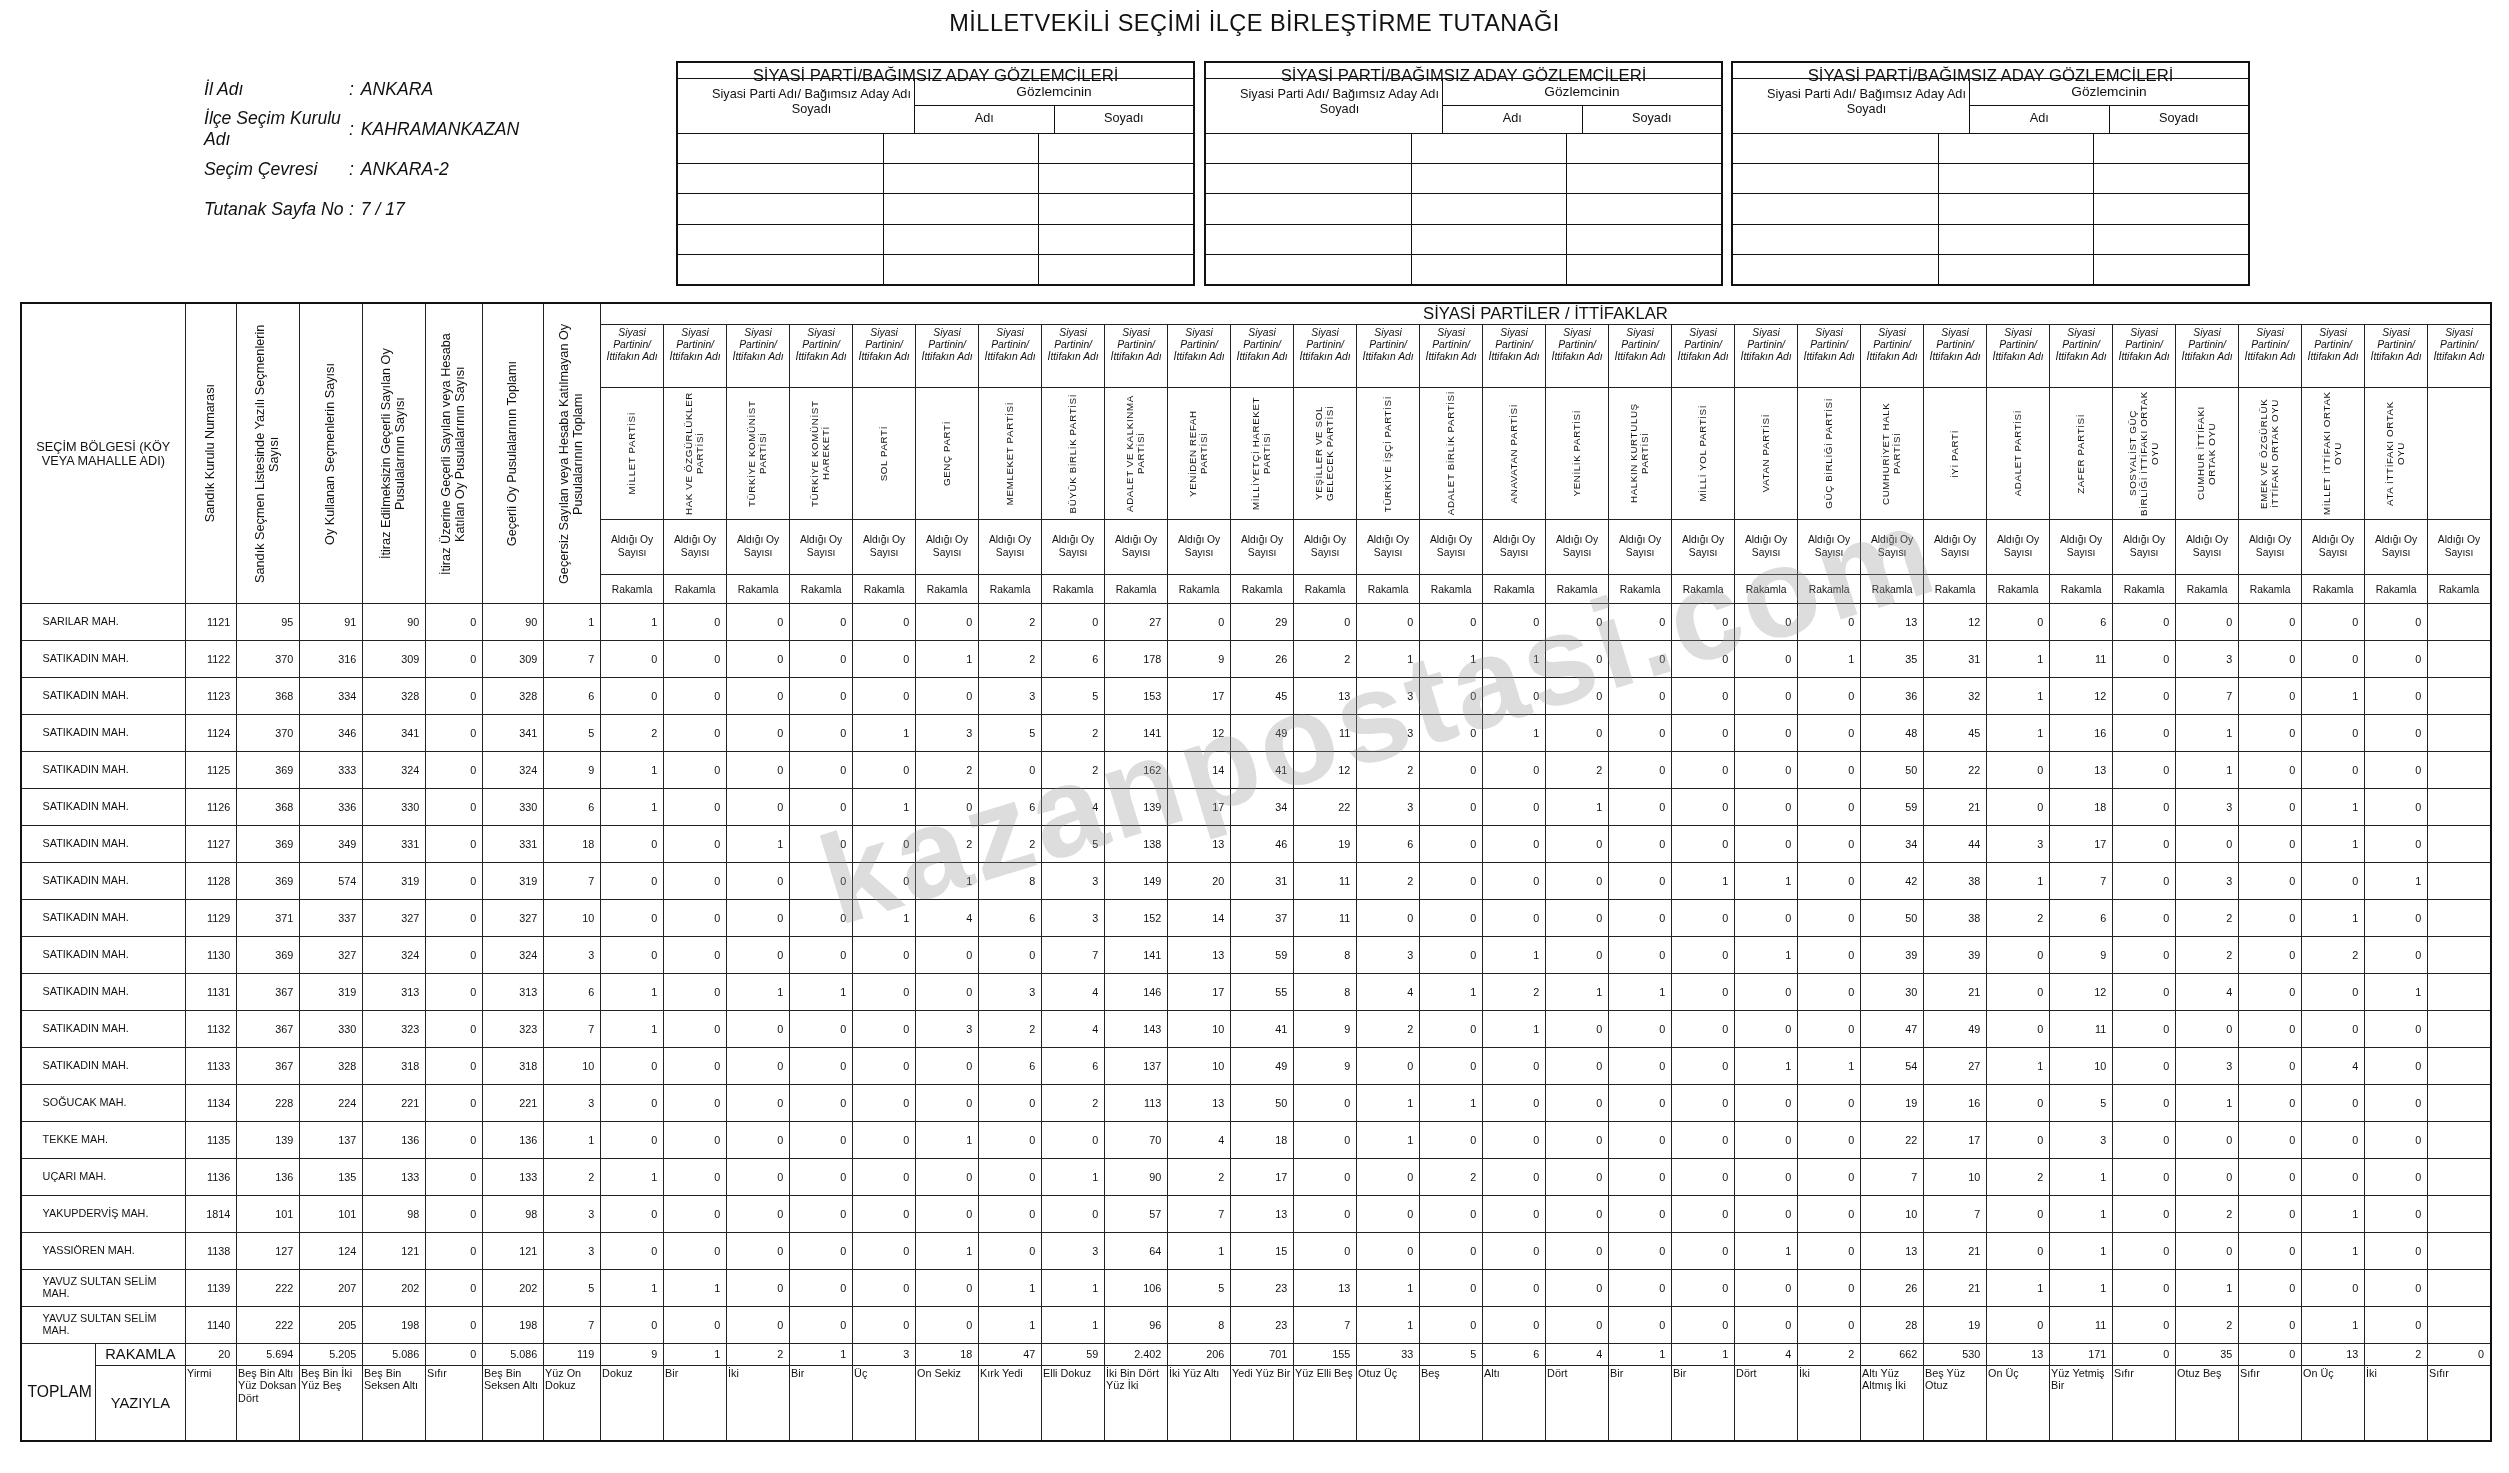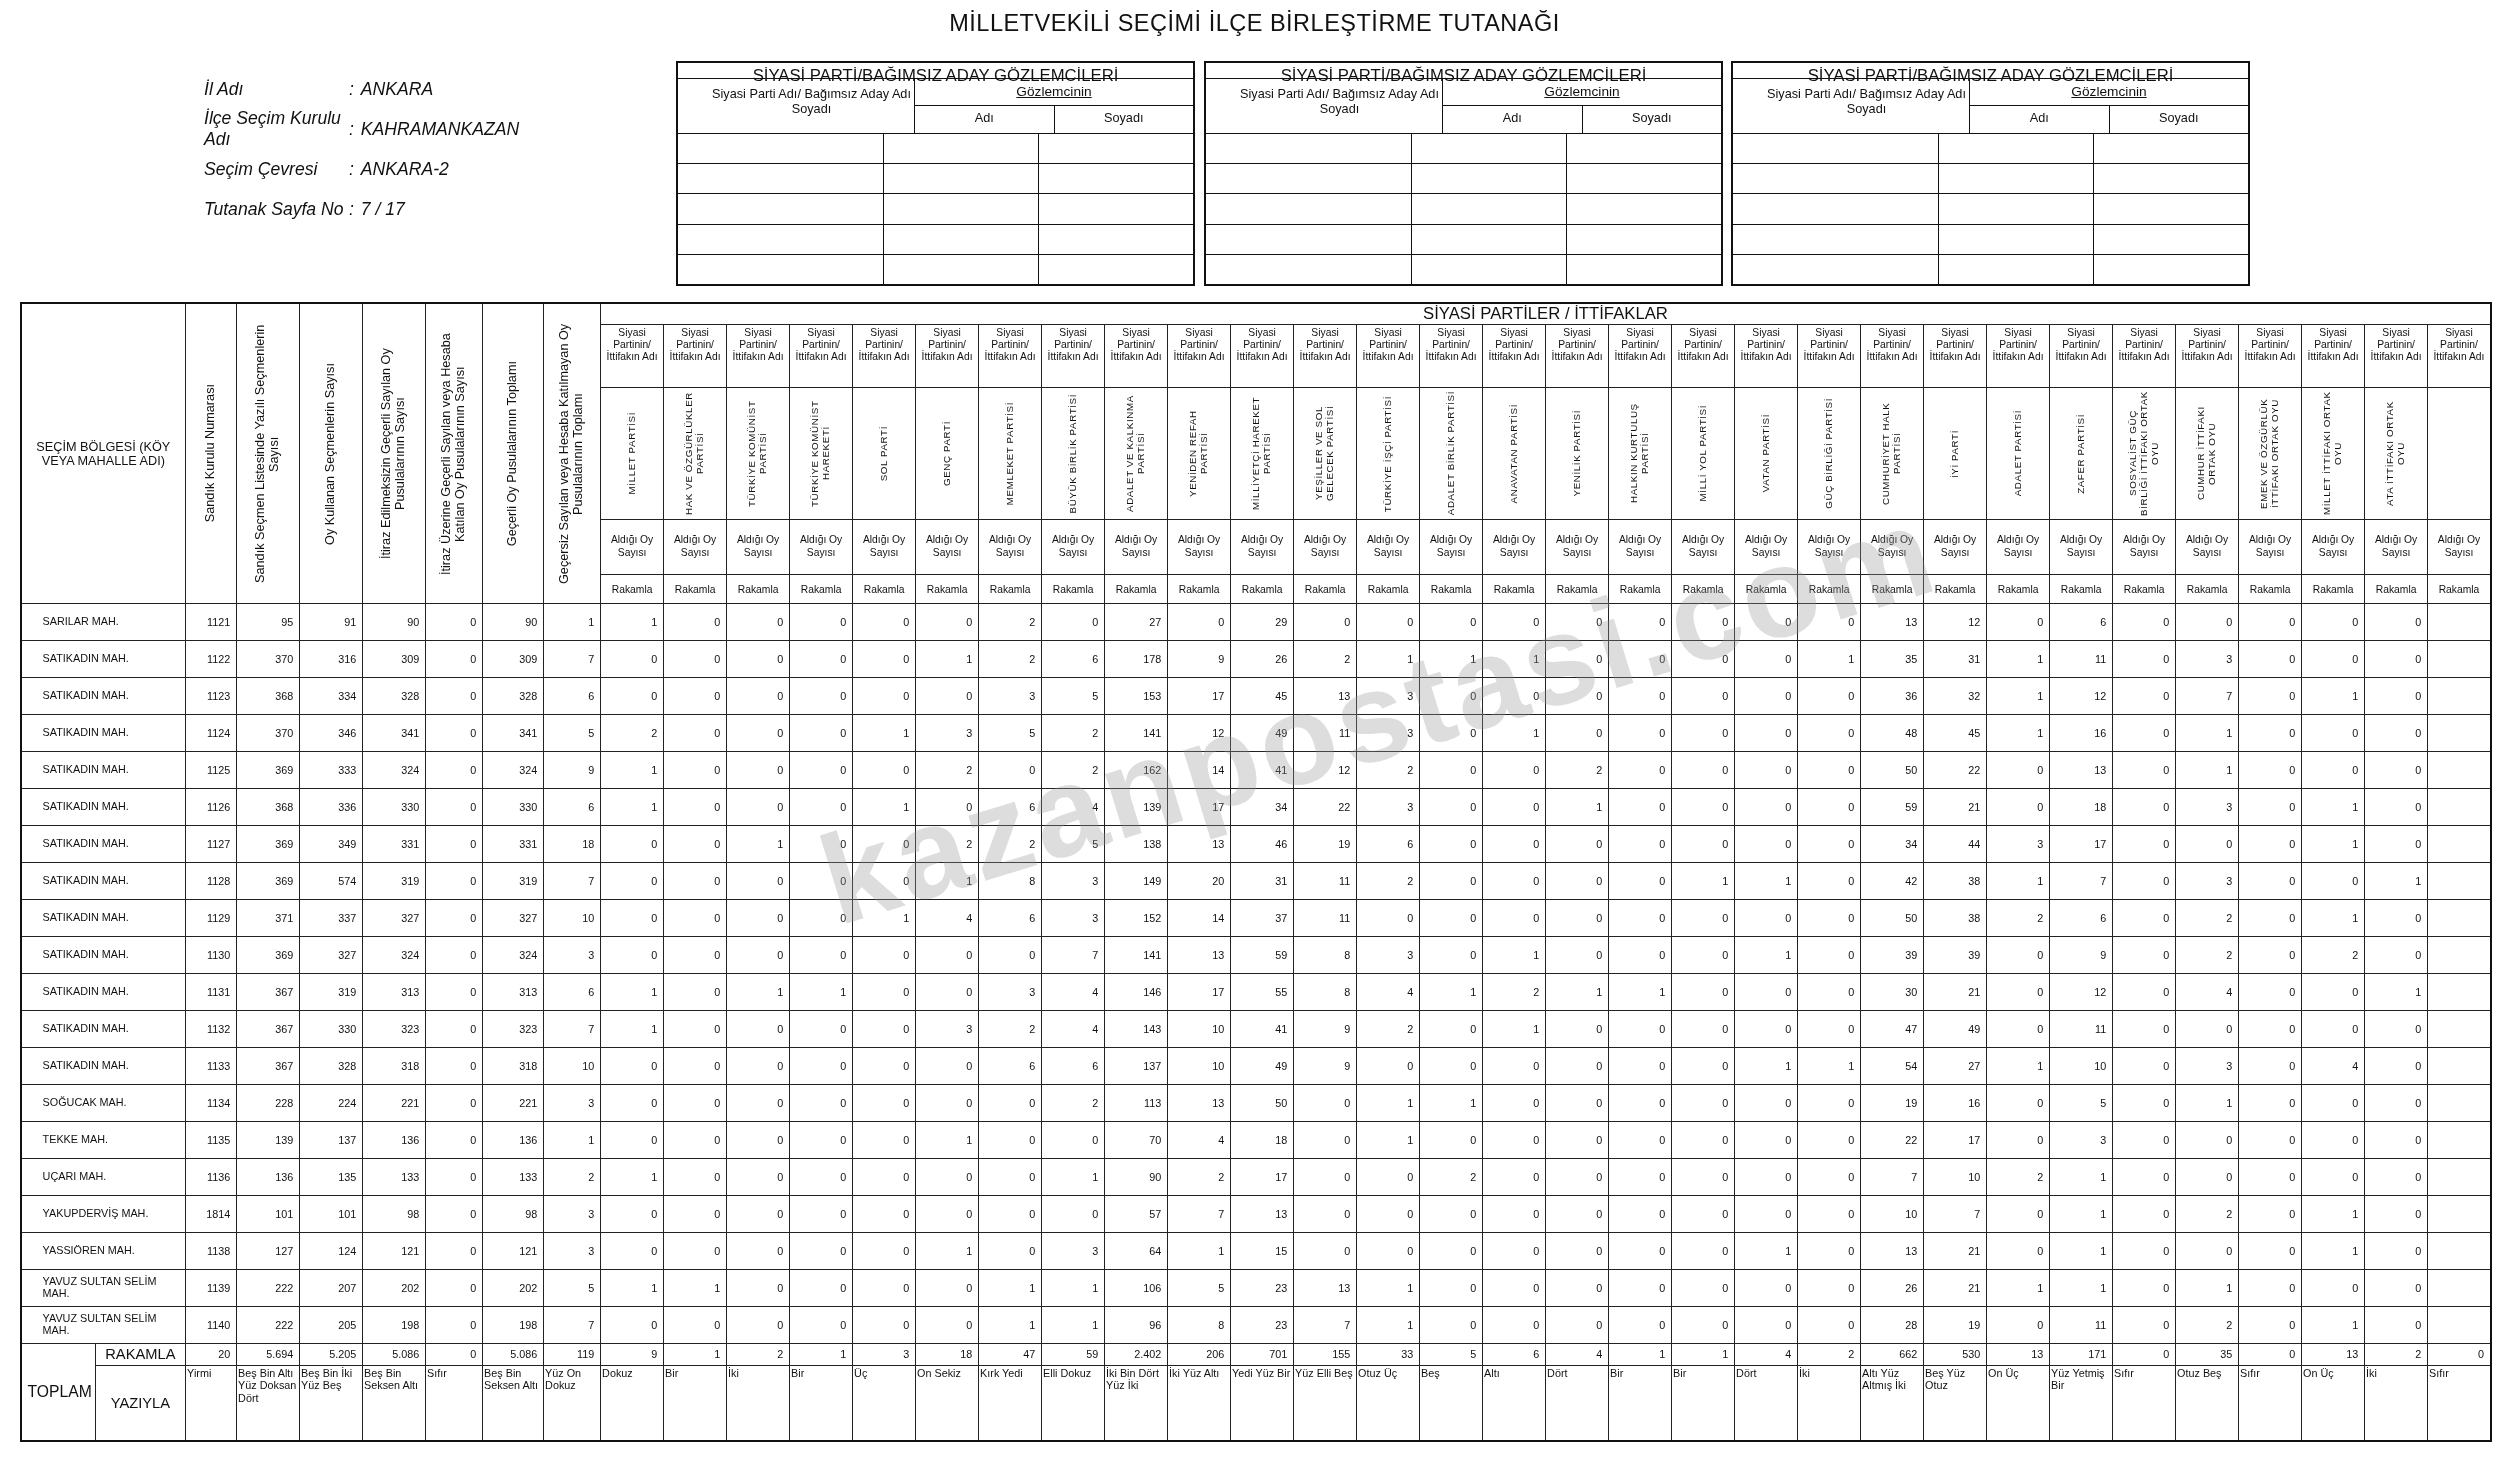--- a/index.html
+++ b/index.html
@@ -16,21 +16,21 @@
   .meta-label { width: 145px; }
   .meta-sep { width: 11.8px; }
   .obs-box {
     position: absolute; top: 61px; width: 519px; height: 225px;
     border: 2.9px solid #111; display: flex; flex-direction: column;
   }
   .obs-title { height: 16px; border-bottom: 1.5px solid #111; text-align: center; font-size: 16.7px; line-height: 25.5px; }
   .obs-head { display: flex; height: 55px; border-bottom: 1.5px solid #111; }
   .obs-h1 { width: 206px; border-right: 1.5px solid #111; font-size: 12.7px; text-align: center; padding-top: 7.8px; line-height: 14.7px; margin-left: 31px; }
   .obs-h2 { flex: 1; display: flex; flex-direction: column; }
-  .obs-h2a { height: 27.4px; border-bottom: 1.5px solid #111; text-align: center; font-size: 13.7px; line-height: 25.5px; text-decoration: underline; }
+  .obs-h2a { height: 27.4px; border-bottom: 1.5px solid #111; text-align: center; font-size: 13.7px; line-height: 25.5px; }
   .obs-h2b { flex: 1; display: flex; }
   .obs-h2b div { flex: 1; text-align: center; font-size: 12.7px; line-height: 25.5px; }
   .obs-h2b div:first-child { border-right: 1.5px solid #111; }
   .obs-row { flex: 1; display: flex; border-bottom: 1.5px solid #111; }
   .obs-row:last-child { border-bottom: none; }
   .obs-row div:nth-child(1) { width: 206px; border-right: 1.5px solid #111; }
   .obs-row div:nth-child(2) { flex: 1; border-right: 1.5px solid #111; }
   .obs-row div:nth-child(3) { flex: 1; }
 
   table.main {
@@ -41,21 +41,21 @@
   table.main td, table.main th {
     border: 1.3px solid #222; font-weight: normal; overflow: hidden;
   }
   .hdr-super { height: 21.6px; font-size: 16.7px; text-align: center; }
   .hdr-side { text-align: center; font-size: 12.7px; }
   .vert {
     writing-mode: vertical-rl; transform: rotate(180deg);
     font-size: 12.7px; white-space: normal; margin: 0 auto; line-height: 13.7px; text-align: center;
     max-height: 284px;
   }
-  .party-top { height: 63px; font-size: 10.3px; text-align: center; line-height: 11.8px; padding-top: 2px; vertical-align: top; }
+  .party-top { height: 63px; font-size: 10.3px; text-align: center; line-height: 11.8px; padding-top: 2px; vertical-align: top; font-style: italic; }
   .party-name { height: 132px; vertical-align: middle; }
   .party-name .vert { font-size: 9.8px; line-height: 10.8px; letter-spacing: 0.6px; max-height: 127px; }
   .party-oy { height: 55px; font-size: 10.3px; text-align: center; line-height: 12.7px; }
   .party-rak { height: 29px; font-size: 10.3px; text-align: center; }
   .data-row td { height: 37px; font-size: 10.8px; text-align: right; padding-right: 5.9px; }
   .data-row td.loc { text-align: left; padding-left: 21px; font-size: 10.8px; line-height: 11.8px; }
   .tot-rak td { height: 21.6px; font-size: 10.8px; text-align: right; padding-right: 5.9px; }
   .tot-yaz td { height: 76px; font-size: 10.8px; text-align: left; vertical-align: top; padding: 1px 1px 0 1px; line-height: 12.7px; }
   .tot-label { font-size: 15.7px; text-align: left !important; padding-left: 5.9px !important; vertical-align: middle !important; }
   .watermark {

